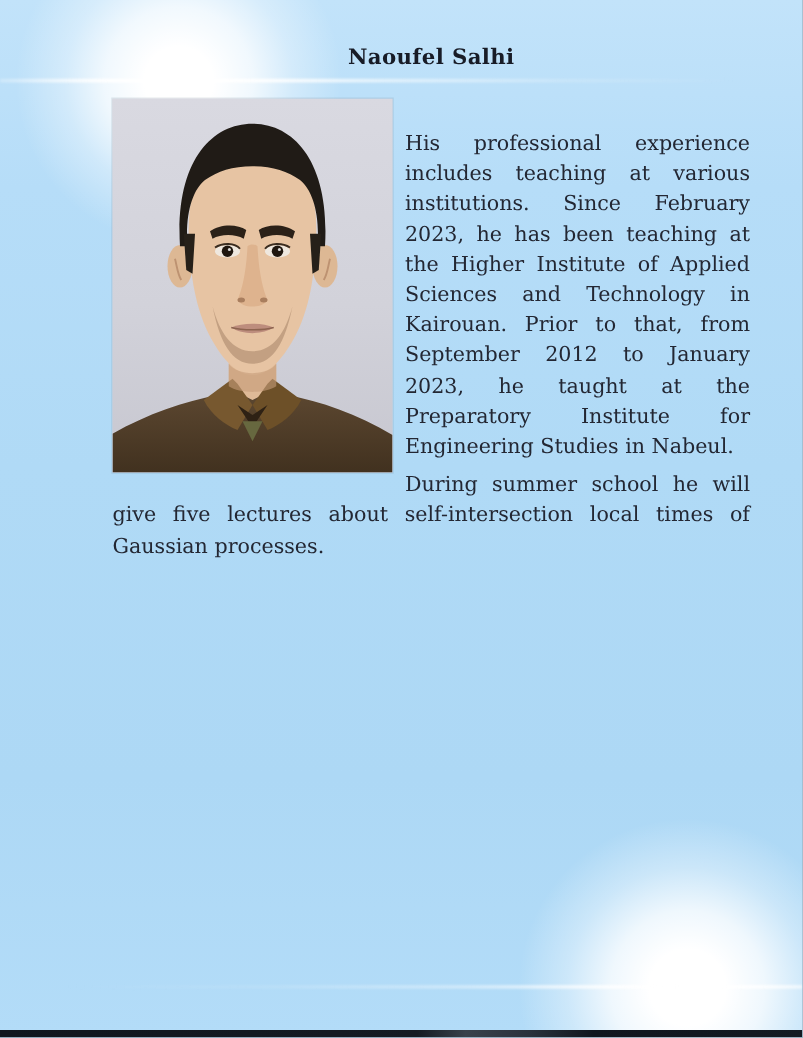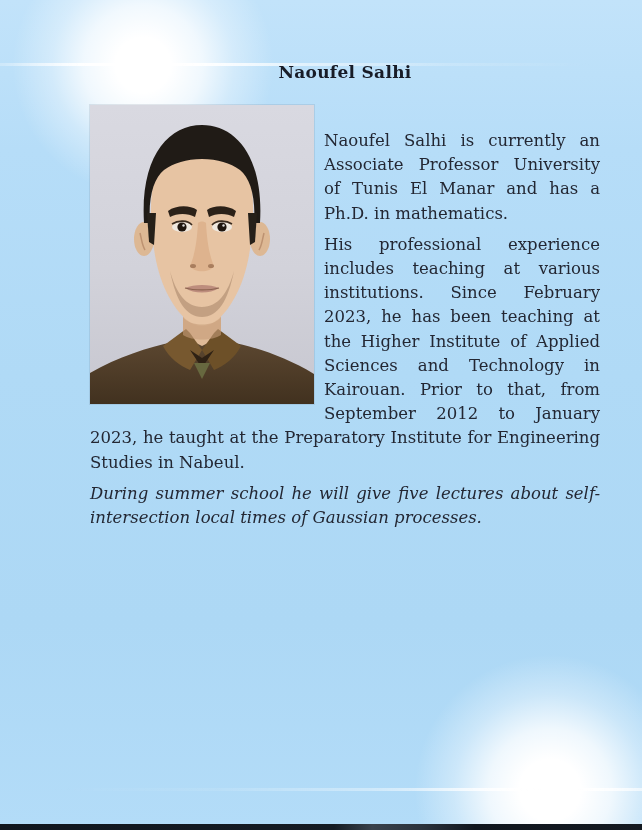--- a/index.html
+++ b/index.html
@@ -23,34 +23,34 @@
   }
   .flare-line{position:absolute;left:0;right:0;height:3px;z-index:1;filter:blur(.7px);pointer-events:none;}
   .flare-line-top{
     top:63px;
     background:linear-gradient(to right,rgba(255,255,255,.25) 0%,#ffffff 14%,#ffffff 28%,rgba(255,255,255,.55) 48%,rgba(255,255,255,.18) 70%,rgba(255,255,255,0) 92%);
   }
   .flare-line-bottom{
     top:788px;
     background:linear-gradient(to right,rgba(255,255,255,0) 8%,rgba(255,255,255,.1) 34%,rgba(255,255,255,.38) 58%,rgba(255,255,255,.85) 78%,#ffffff 85%,#ffffff 90%,rgba(255,255,255,.6) 100%);
   }
-  .content{position:relative;z-index:2;padding:60px 42px 0 90px;}
+  .content{position:relative;z-index:2;padding:34px 42px 0 90px;}
   .title{
     margin:0;text-align:center;
     font-size:17px;line-height:25px;font-weight:bold;
     color:#181c27;letter-spacing:.3px;
   }
   .bio{
     margin-top:44px;
     font-size:16.5px;line-height:24.2px;
     color:#232733;
     text-align:justify;text-justify:inter-word;
   }
   .bio p{margin:0 0 7px 0;}
-  .bio p:last-child{margin-bottom:12px;font-style:italic;}
+  .bio p:last-child{margin-bottom:12px;}
   .photo{
     float:left;
     width:224px;height:299px;
     margin:-24px 10px 6px 0;
     box-shadow:0 0 0 1px rgba(90,110,130,.15);
     background:#d4d4dc;
   }
   .photo svg{display:block;}
   .bottom-bar{
     position:absolute;left:0;bottom:0;z-index:3;
@@ -125,20 +125,19 @@
 
           <path d="M108 118 C107 138 104 152 100 161 C104 168 120 168 124 161 C120 152 117 138 116 118 C114 116 110 116 108 118 Z" fill="#deb38e"></path>
           <ellipse cx="103" cy="161" rx="3" ry="2" fill="#a97e5e"></ellipse>
           <ellipse cx="121" cy="161" rx="3" ry="2" fill="#a97e5e"></ellipse>
 
           <path d="M95 183 C104 179 120 179 129 183 C120 189 104 189 95 183 Z" fill="#bd8d7d"></path>
           <path d="M95 183 C104 185.5 120 185.5 129 183" stroke="#8d6450" stroke-width="1.2" fill="none"></path>
         </svg>
       </div>
 
-      <p>Naoufel Salhi is currently an Associate Professor University of Tunis El Manar and has a Ph.D. in mathematics.</p>
       <p>His professional experience includes teaching at various institutions. Since February 2023, he has been teaching at the Higher Institute of Applied Sciences and Technology in Kairouan. Prior to that, from September 2012 to January 2023, he taught at the Preparatory Institute for Engineering Studies in Nabeul.</p>
       <p>During summer school he will give five lectures about self-intersection local times of Gaussian processes.</p>
     </div>
   </div>
 
   <div class="bottom-bar"></div>
 </div>
 
 </body></html>

